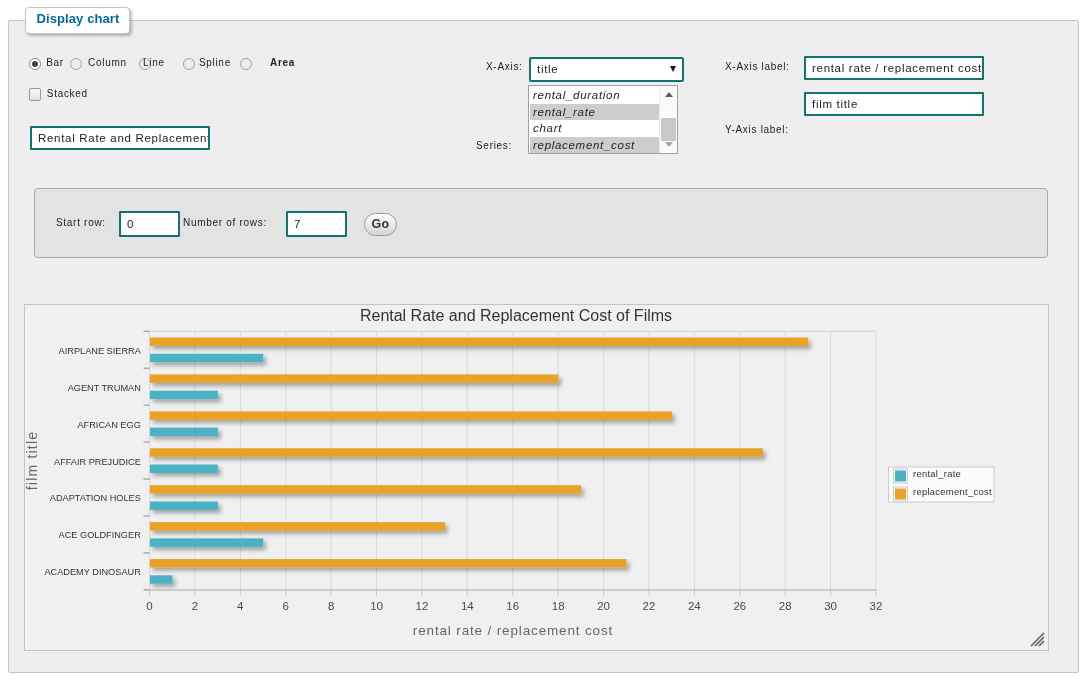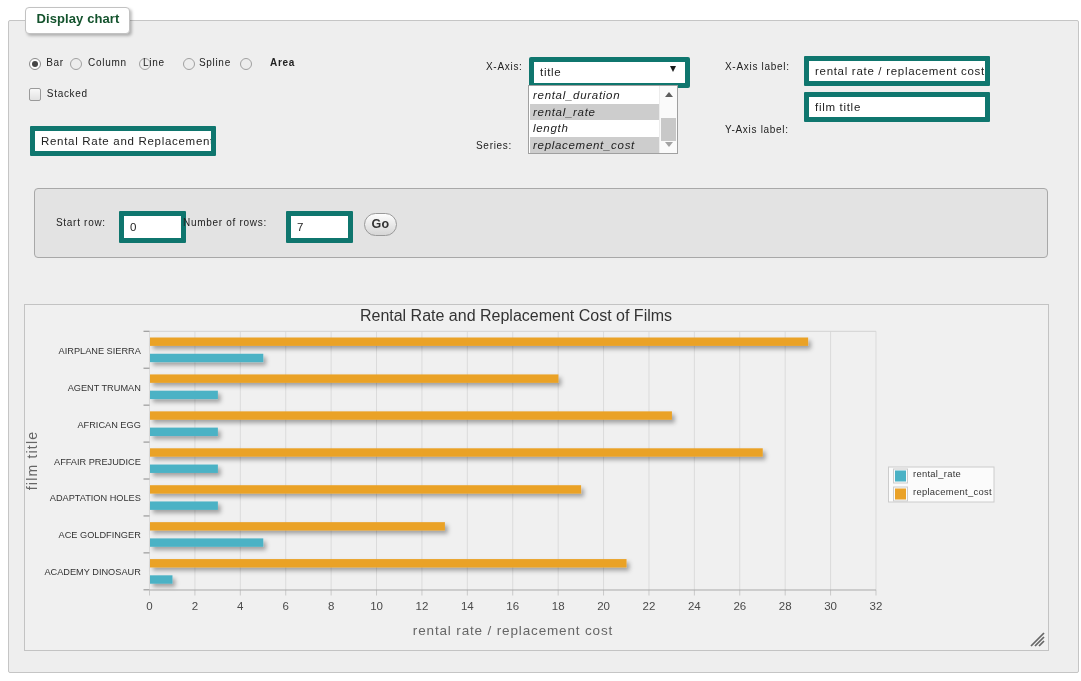--- a/index.html
+++ b/index.html
@@ -1,26 +1,26 @@
 <!DOCTYPE html>
 <html><head>
 <meta charset="utf-8">
 <style>
 html,body{margin:0;padding:0;}
 body{font-family:"Liberation Sans",sans-serif;background:#fff;}
 #page{position:relative;width:1081px;height:681px;background:#fff;overflow:hidden;}
 .abs{position:absolute;}
 #fs{left:8px;top:20px;width:1069px;height:651px;background:#eeeeee;border:1px solid #c5c5c5;border-radius:2px;}
-#legendbox{left:25px;top:7px;height:24px;line-height:19px;padding:1px 10px 0 10.5px;background:#fff;border:1px solid #c2c2c2;border-radius:4px;box-shadow:2px 2px 3px rgba(0,0,0,0.25);font-size:13px;letter-spacing:0.1px;font-weight:bold;color:#14532d;}
+#legendbox{left:25px;top:7px;height:24px;line-height:19px;padding:1px 10px 0 10.5px;background:#fff;border:1px solid #c2c2c2;border-radius:4px;box-shadow:2px 2px 3px rgba(0,0,0,0.25);font-size:13px;letter-spacing:0.1px;font-weight:bold;color:#0369a1;}
 .lbl{font-size:10px;letter-spacing:0.7px;color:#222;}
 .radio{width:10px;height:10px;border:1px solid #a0a0a0;border-radius:50%;background:#ededed;}
 .radio.on{border-color:#8a8a8a;background:#fdfdfd;}
 .radio.on::after{content:"";position:absolute;left:2px;top:2px;width:6px;height:6px;border-radius:50%;background:#454545;}
 .checkbox{width:10.5px;height:10.5px;border:1px solid #9a9a9a;border-radius:2px;background:linear-gradient(#f8f8f8,#e2e2e2);}
-.tinput{background:#fff;border:5px solid #0f766e;border-radius:1px;font-size:11.5px;letter-spacing:0.7px;color:#222;line-height:20px;padding:0 0 0 6px;overflow:hidden;white-space:nowrap;}
+.tinput{background:#fff;border:2px solid #0f766e;border-radius:1px;font-size:11.5px;letter-spacing:0.7px;color:#222;line-height:20px;padding:0 0 0 6px;overflow:hidden;white-space:nowrap;}
 #panel{left:34px;top:188px;width:1012px;height:68px;background:#e3e3e3;border:1px solid #a8a8a8;border-radius:4px;}
 #gobtn{left:364px;top:213px;width:31px;height:20.5px;border:1px solid #9a9a9a;border-radius:12px;background:linear-gradient(#fdfdfd,#d6d6d6);font-size:12.5px;letter-spacing:0.4px;font-weight:bold;color:#333;text-align:center;line-height:20.5px;}
 #chartbox{left:24px;top:304px;width:1023px;height:345px;background:#f0f0f0;border:1px solid #c3c3c3;}
 #mselect{left:528px;top:85px;width:148px;height:67px;background:#fff;border:1px solid #a0a0a0;}
 .opt{position:absolute;left:1px;width:131px;height:16.5px;font-size:11.5px;letter-spacing:0.7px;color:#222;line-height:16.5px;padding-left:3px;font-style:italic;}
 .opt.sel{background:#cdcdcd;}
 #sbar{position:absolute;right:0;top:0;width:17px;height:67px;background:#fafafa;border-left:1px solid #ececec;}
 .tri-up{position:absolute;left:4.5px;width:0;height:0;border-left:4px solid transparent;border-right:4px solid transparent;border-bottom:5px solid #5e5e5e;}
 .tri-dn{position:absolute;left:4.5px;width:0;height:0;border-left:4px solid transparent;border-right:4px solid transparent;border-top:5px solid #a2a2a2;}
 #thumb{position:absolute;left:1px;top:32px;width:15px;height:23px;background:#c8c8c8;}
@@ -48,21 +48,21 @@
   <div class="abs tinput" style="left:30px;top:126px;width:170px;height:20px;">Rental Rate and Replacement Cost of Films</div>
 
   <div class="abs lbl" style="left:486px;top:60.5px;">X-Axis:</div>
   <div class="abs tinput" style="left:529px;top:56.5px;width:145px;height:21.5px;line-height:21.5px;border-radius:2px;">title</div>
   <div class="abs" style="left:670px;top:65.5px;width:0;height:0;border-left:3px solid transparent;border-right:3px solid transparent;border-top:6px solid #1a1a1a;"></div>
 
   <div class="abs lbl" style="left:476px;top:140px;">Series:</div>
   <div id="mselect" class="abs">
     <div class="opt" style="top:1px;">rental_duration</div>
     <div class="opt sel" style="top:17.5px;">rental_rate</div>
-    <div class="opt" style="top:34px;">length</div>
+    <div class="opt" style="top:34px;">chart</div>
     <div class="opt sel" style="top:50.5px;">replacement_cost</div>
     <div id="sbar">
       <div class="tri-up" style="top:6px;"></div>
       <div id="thumb"></div>
       <div class="tri-dn" style="bottom:6px;"></div>
     </div>
   </div>
 
   <div class="abs lbl" style="left:725px;top:61px;">X-Axis label:</div>
   <div class="abs tinput" style="left:804px;top:56px;width:170px;height:20px;">rental rate / replacement cost</div>

